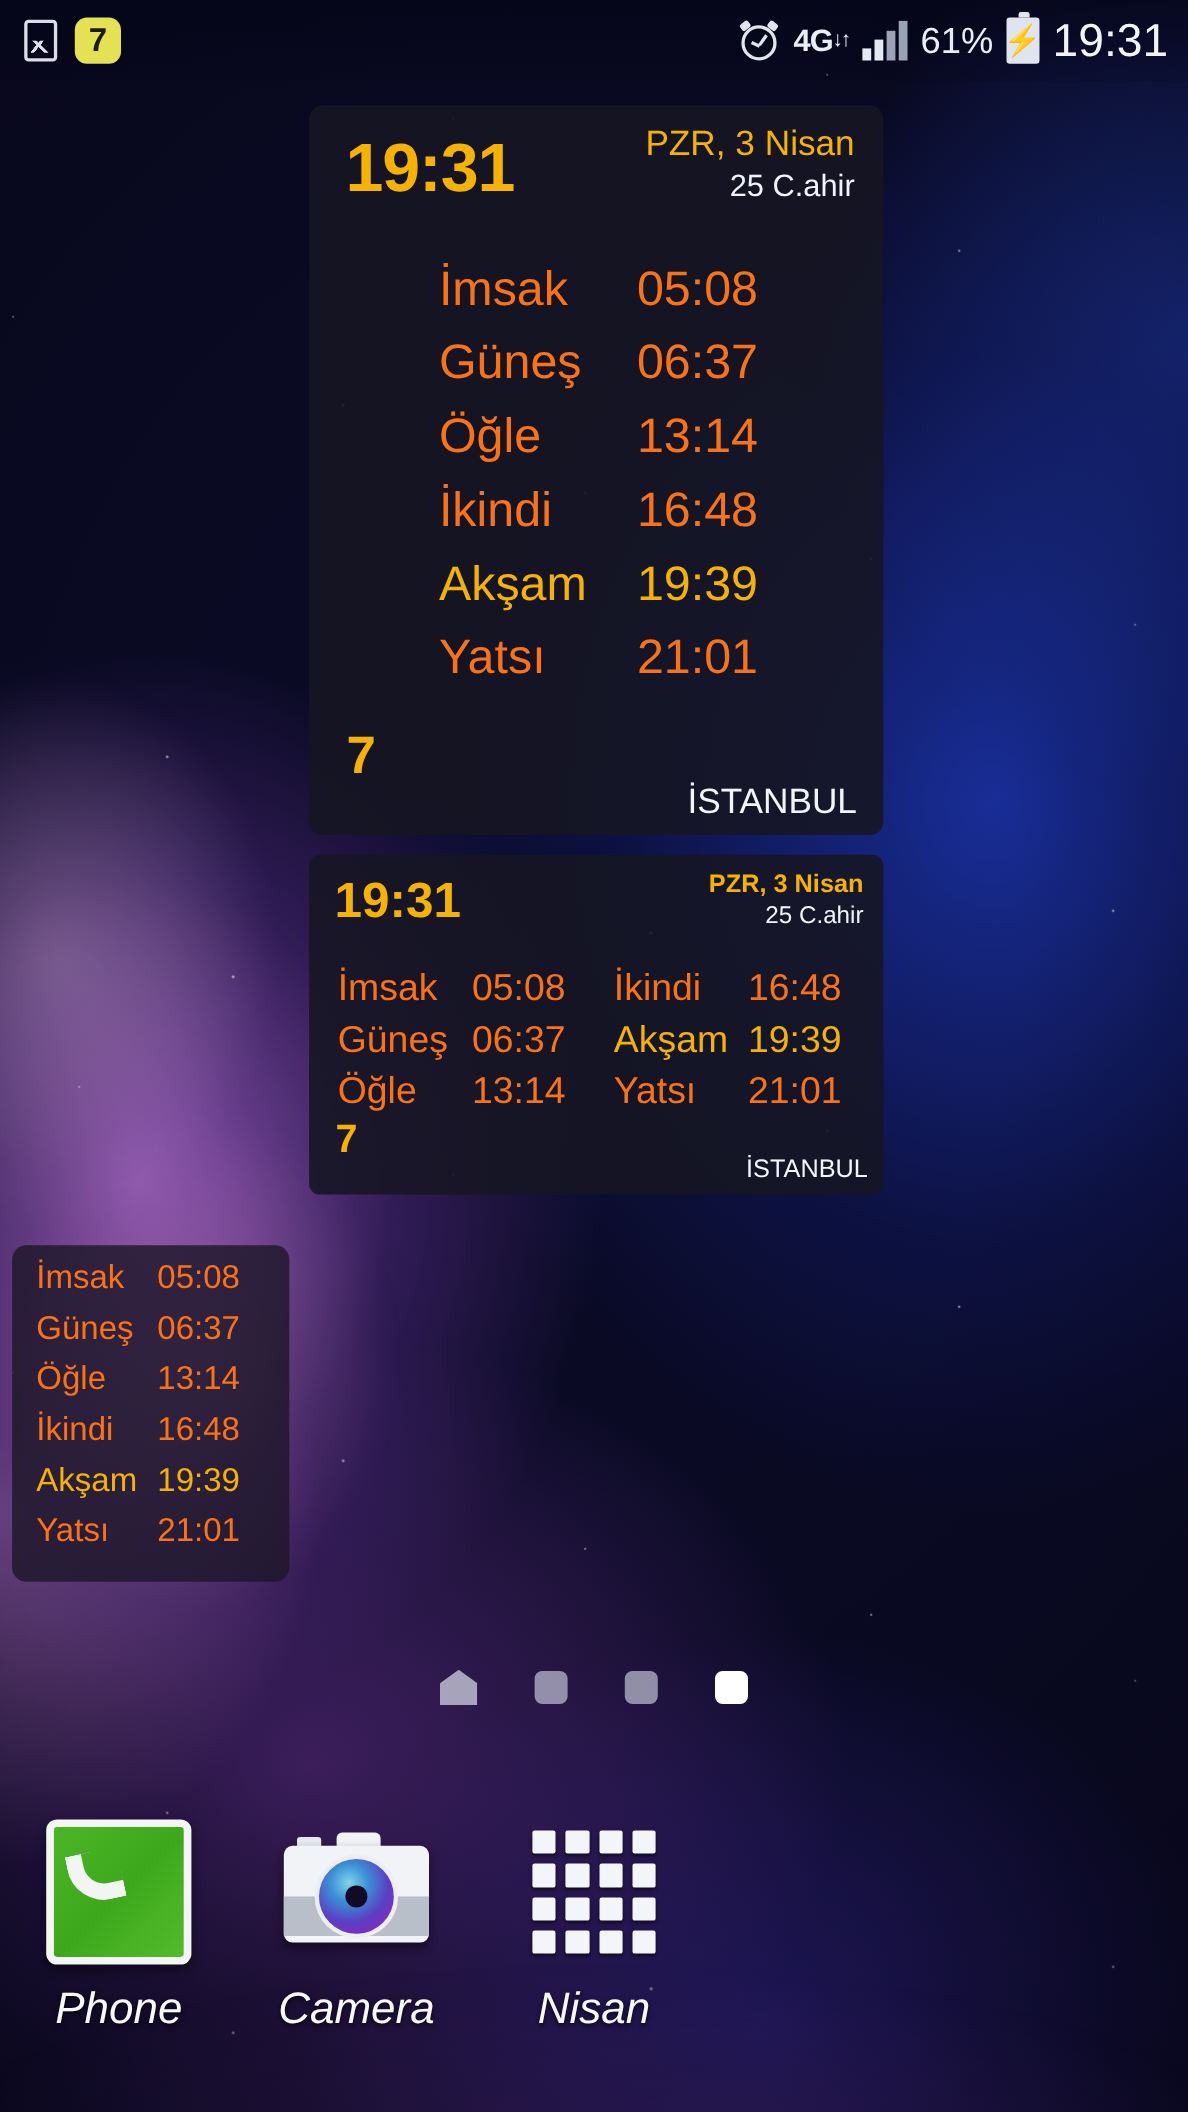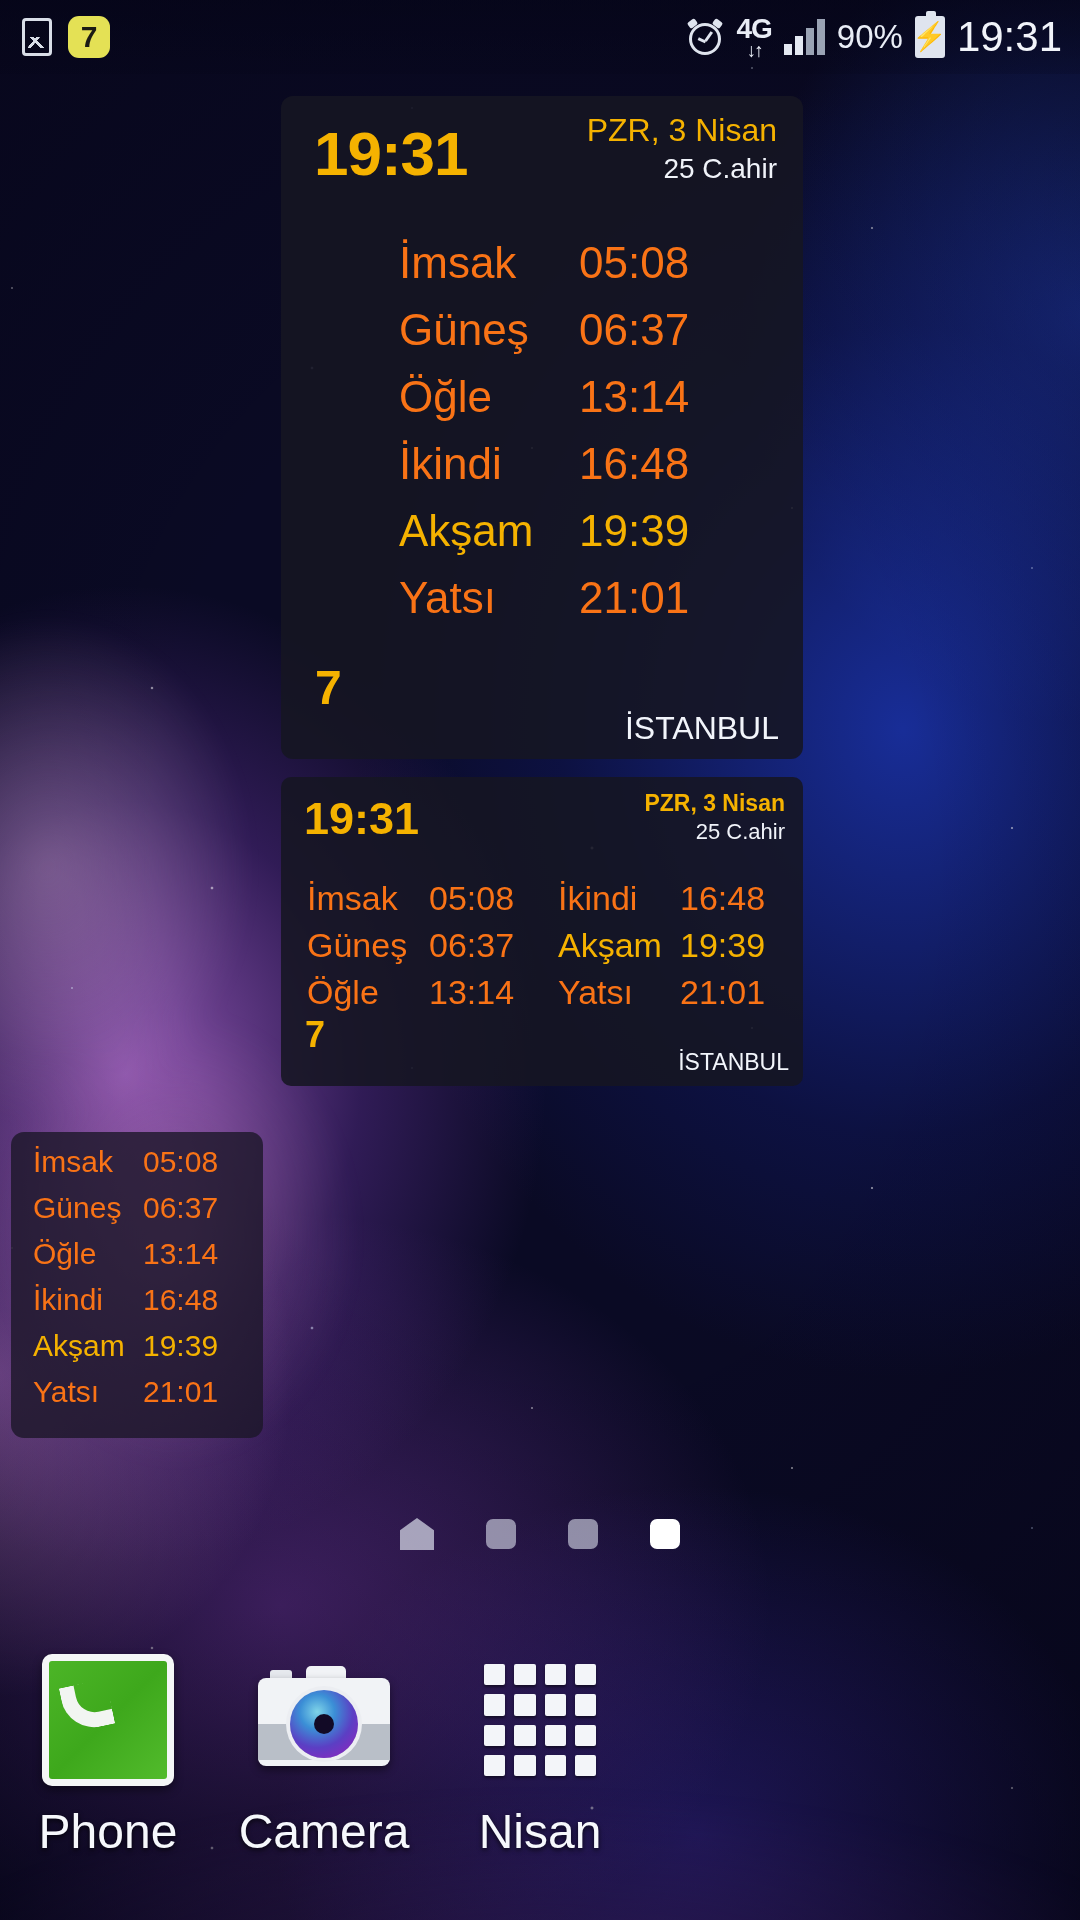--- a/index.html
+++ b/index.html
@@ -73,21 +73,21 @@
     width:42px; height:42px; border-radius:11px; background:#e4e155;
     color:#1b1b14; font-weight:bold; font-size:30px; line-height:42px; text-align:center;
   }
   .icn-alarm { width:38px; height:38px; position:relative; }
   .icn-alarm .face { position:absolute; left:3px; top:5px; width:32px; height:32px; border:3.5px solid #dfe4ee; border-radius:50%; }
   .icn-alarm .hand { position:absolute; left:18px; top:12px; width:3px; height:11px; background:#dfe4ee; transform-origin:bottom center; transform:rotate(35deg); }
   .icn-alarm .hand2 { position:absolute; left:18px; top:16px; width:3px; height:8px; background:#dfe4ee; transform-origin:bottom center; transform:rotate(-65deg); }
   .icn-alarm .ear { position:absolute; width:9px; height:7px; background:#dfe4ee; border-radius:2px; top:2px; }
   .icn-alarm .ear.l { left:2px; transform:rotate(-38deg); }
   .icn-alarm .ear.r { right:2px; transform:rotate(38deg); }
-  .net { display:flex; flex-direction:column; align-items:center; line-height:1; }
+  .net { display:flex; flex-direction:row; align-items:center; line-height:1; }
   .net .g { font-size:28px; font-weight:bold; letter-spacing:-1px; color:#e9edf6; }
   .net .ar { font-size:19px; margin-top:-2px; letter-spacing:-2px; color:#e9edf6; }
   .sig { display:flex; align-items:flex-end; gap:3px; height:36px; }
   .sig i { display:block; width:8px; background:#9aa3b4; }
   .sig i.on { background:#e4e9f2; }
   .sig i:nth-child(1){height:11px;} .sig i:nth-child(2){height:19px;}
   .sig i:nth-child(3){height:27px;} .sig i:nth-child(4){height:36px;}
   .battpct { font-size:33px; color:#e9edf6; }
   .batt { width:30px; height:42px; border:3px solid #dfe4ee; border-radius:3px; position:relative; background:#dfe4ee; }
   .batt::before { content:""; position:absolute; top:-8px; left:8px; width:10px; height:5px; background:#dfe4ee; border-radius:2px 2px 0 0; }
@@ -173,21 +173,21 @@
   .pd.home { border-radius:4px 4px 5px 5px; background:none; position:relative; width:34px; height:32px; }
   .pd.home::before { content:""; position:absolute; inset:0;
     background:rgba(215,218,232,0.72);
     clip-path:polygon(50% 0%, 100% 38%, 100% 100%, 0% 100%, 0% 38%); }
   .pd.active { background:#ffffff; }
 
   
   #dock { position:absolute; left:0; bottom:0; width:1080px; height:290px; z-index:12;
           display:flex; align-items:flex-start; padding-top:24px; }
   .app { width:216px; display:flex; flex-direction:column; align-items:center; }
-  .app .lbl { margin-top:18px; font-size:48px; color:#f6f8fc; text-shadow:0 2px 5px rgba(0,0,0,.75); }
+  .app .lbl { margin-top:18px; font-size:40px; color:#f6f8fc; text-shadow:0 2px 5px rgba(0,0,0,.75);font-style:italic; }
   .ico { width:132px; height:132px; position:relative; }
 
   
   .ico-phone { background:#f4f6f6; border-radius:10px; padding:7px; box-shadow:0 4px 10px rgba(0,0,0,.45); }
   .ico-phone .inner { width:100%; height:100%; border-radius:3px;
     background:linear-gradient(135deg,#4cb527 0%,#3ea81c 50%,#52bb2c 100%); position:relative; overflow:hidden; }
   .ico-phone .hcurve { position:absolute; left:14px; top:22px; width:48px; height:46px;
     border-left:15px solid #f2f5f2; border-bottom:15px solid #f2f5f2; border-radius:0 0 0 34px; transform:rotate(-12deg); }
 
   
@@ -260,21 +260,21 @@
     <span class="net">
       <span class="g">4G</span>
       <span class="ar">↓↑</span>
     </span>
     <span class="sig">
       <i class="on"></i>
         <i class="on"></i>
         <i></i>
         <i></i>
     </span>
-    <span class="battpct">90%</span>
+    <span class="battpct">61%</span>
     <span class="batt">
         <span class="bolt">⚡</span>
       </span>
     <span class="sb-clock">19:31</span>
   </div>
 </div>
 
 <div class="widget" id="w1">
   <div class="hdr">
     <div class="clock">19:31</div>

